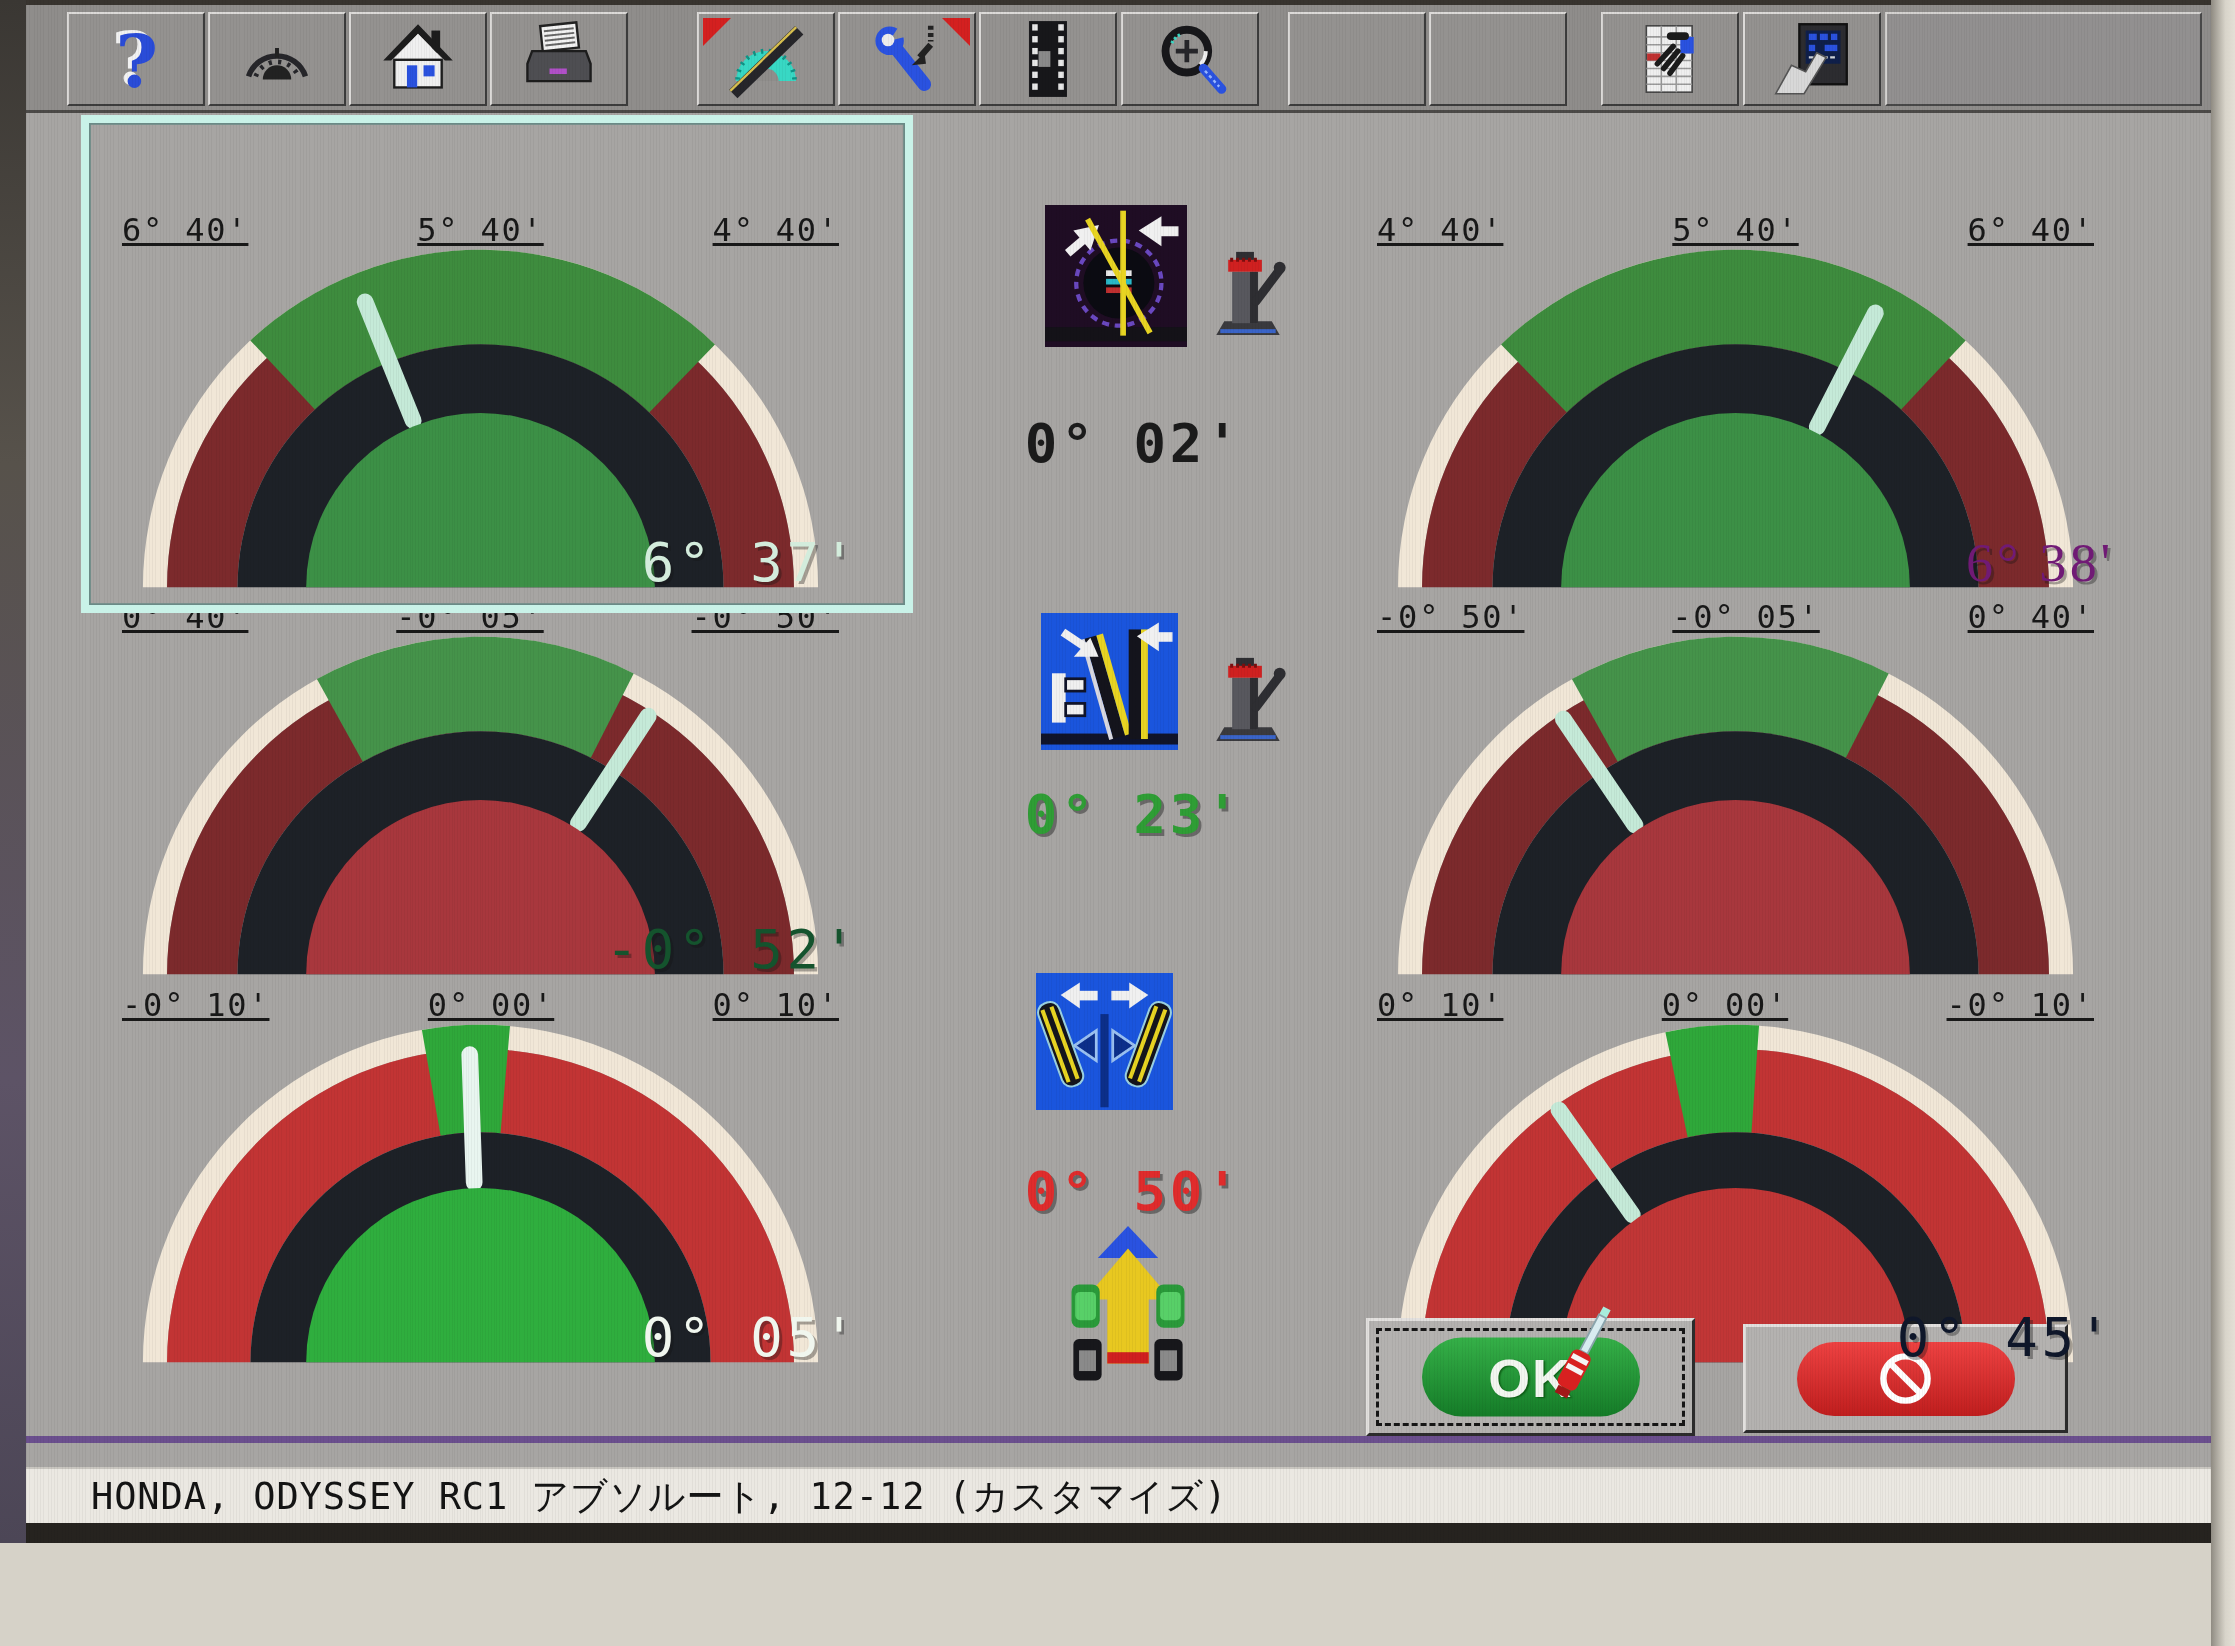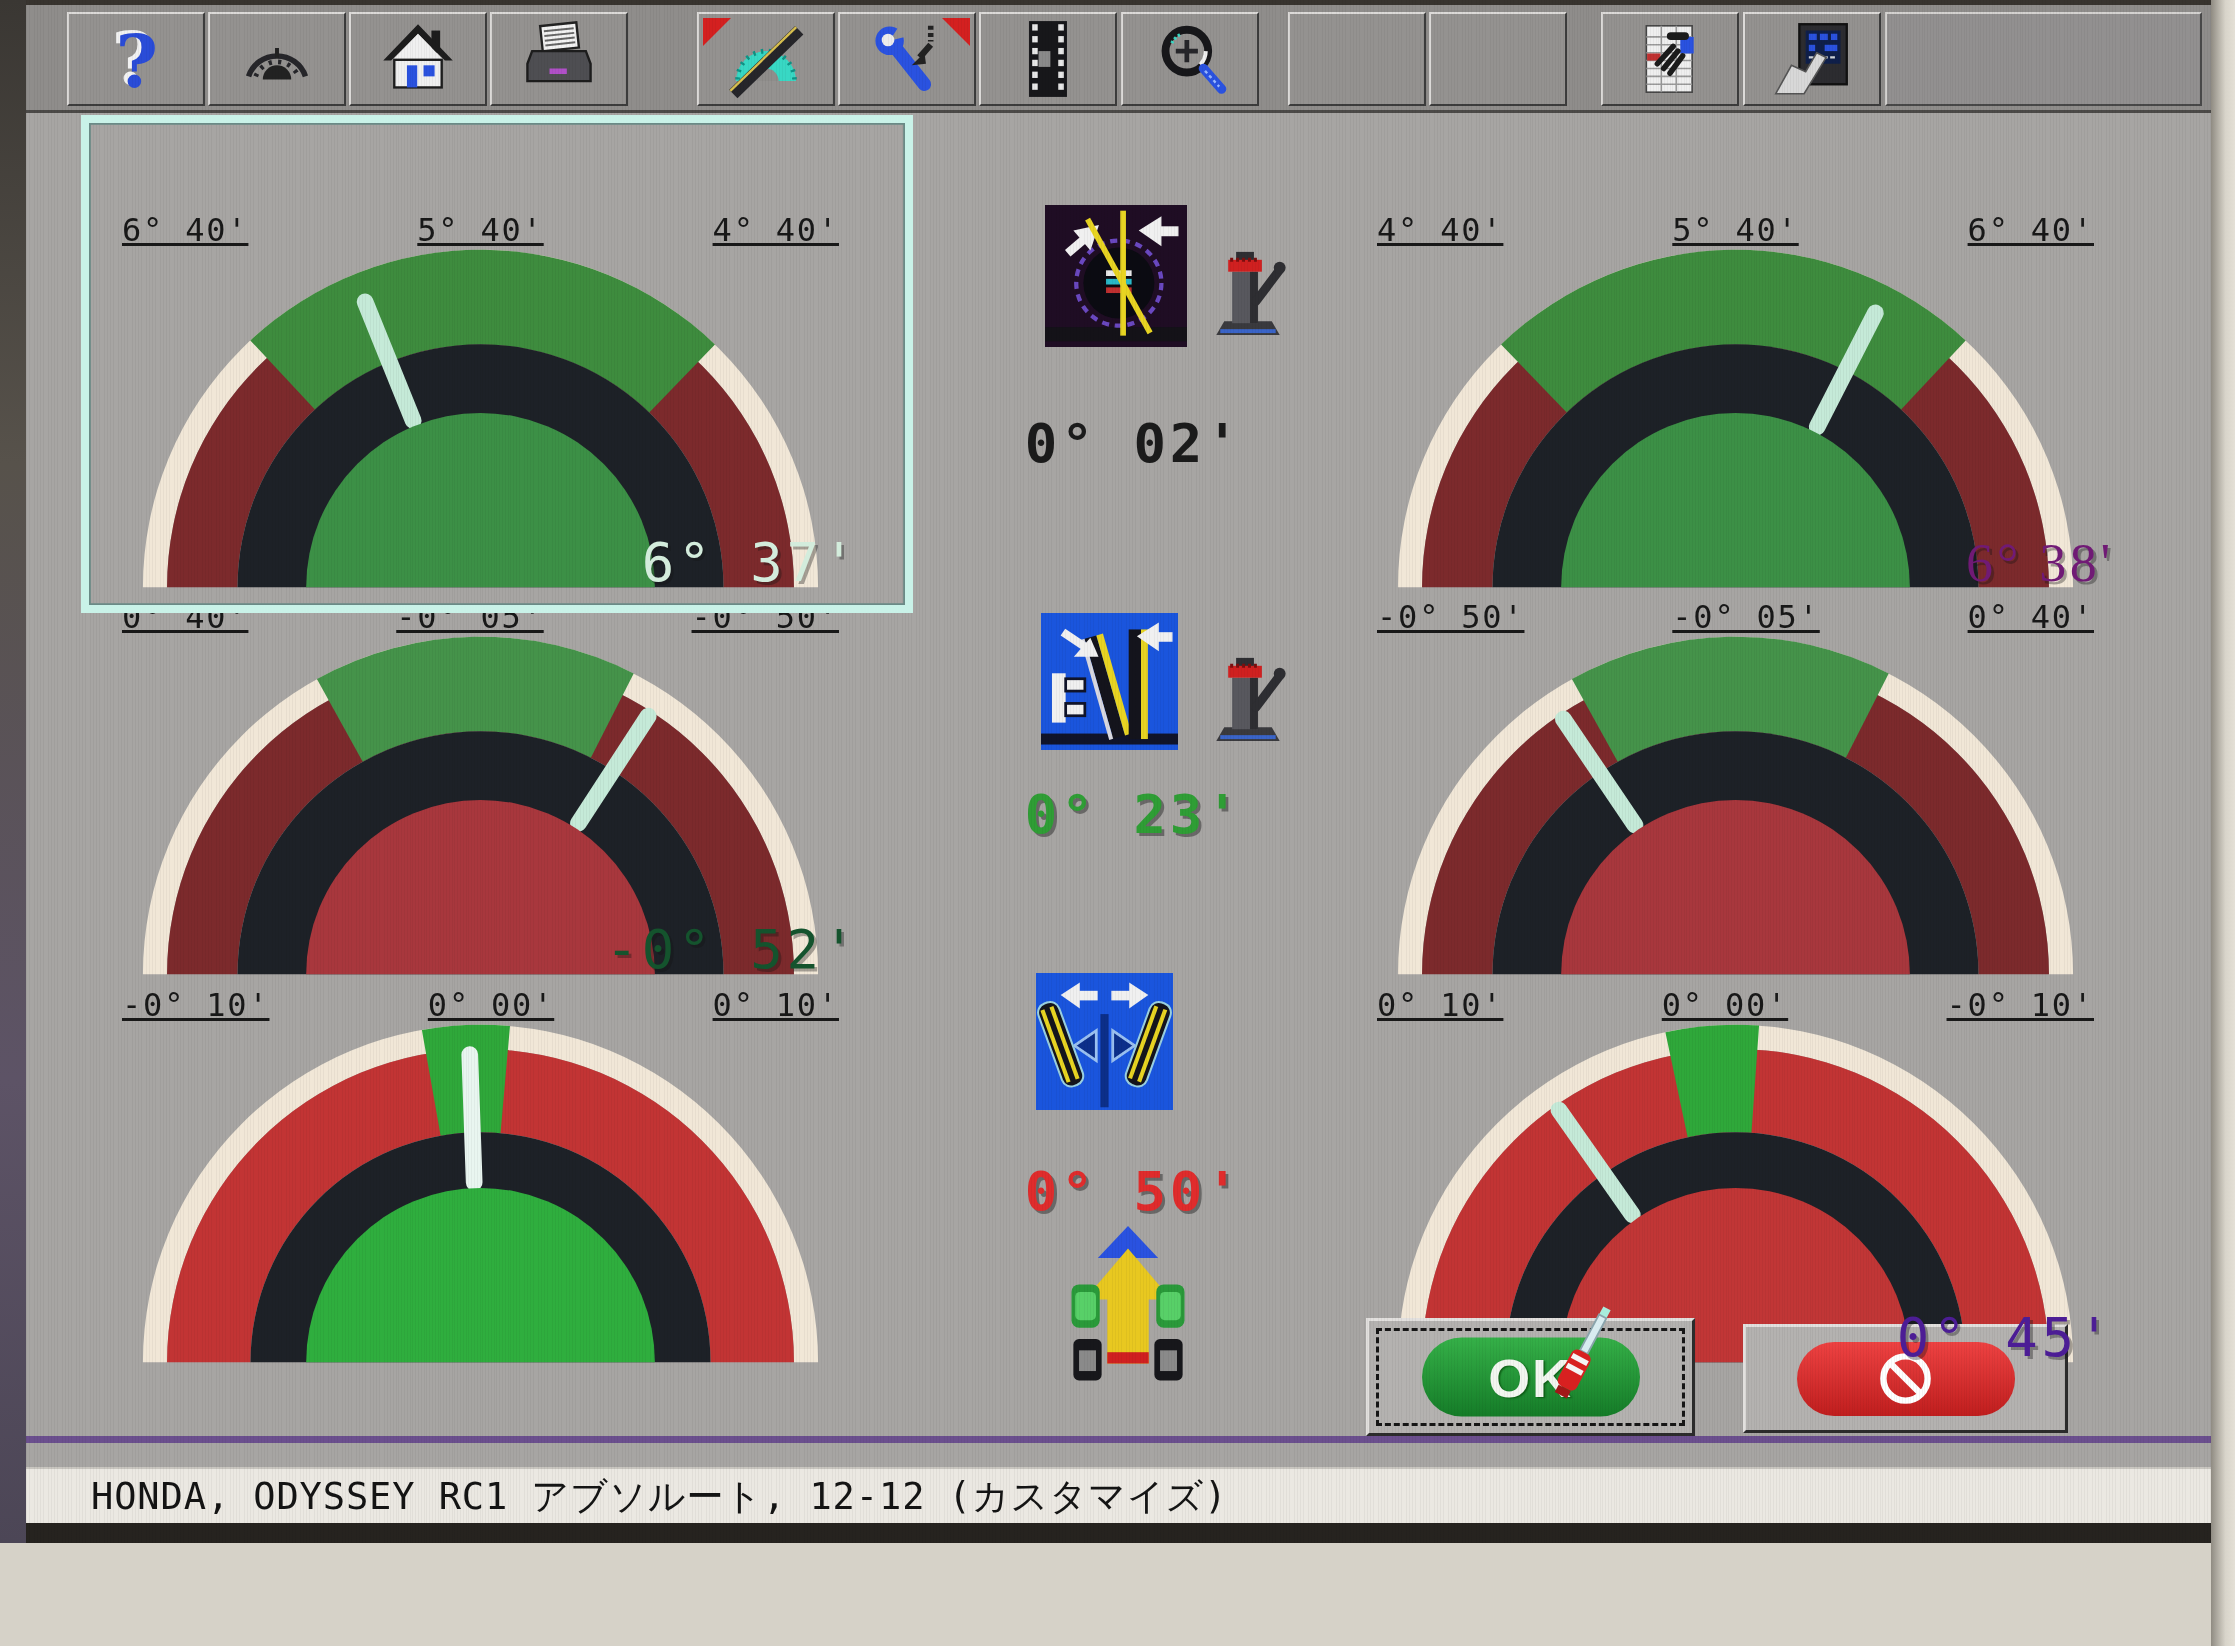--- a/index.html
+++ b/index.html
@@ -316,39 +316,40 @@
         <div class="dial">
             <svg viewBox="0 0 400 186" preserveAspectRatio="xMidYMax meet">
               <path d="M18.0,184.0 A182,182 0 0 1 382.0,184.0 L369.0,184.0 A169,169 0 0 0 31.0,184.0 Z" fill="#f1e7d7"></path>
               <path d="M31.0,184.0 A169,169 0 0 1 369.0,184.0 L324.0,184.0 A124,124 0 0 0 76.0,184.0 Z" fill="#c23434"></path>
               <path d="M168.4,4.8 A182,182 0 0 1 215.9,2.7 L210.8,60.5 A124,124 0 0 0 178.5,61.9 Z" fill="#2fa83a"></path>
               <path d="M76,184 A124,124 0 0 1 324,184 Z" fill="#1d2127"></path>
               <line x1="196.6" y1="87.1" x2="194.2" y2="18.1" stroke="#e9f6f0" stroke-width="9" stroke-linecap="round"></line>
               <path d="M106,184 A94,94 0 0 1 294,184 Z" fill="#2fae3e"></path>
             </svg>
           </div>
+        <div class="gvalue" style="color: rgb(240, 246, 238);">0° 05'</div>
       </div>
 
       <div class="gauge" style="left:1331px;top:873px">
         <div class="glabels">
           <span>0° 10'</span>
           <span>0° 00'</span>
           <span>-0° 10'</span>
         </div>
         <div class="dial">
             <svg viewBox="0 0 400 186" preserveAspectRatio="xMidYMax meet">
               <path d="M18.0,184.0 A182,182 0 0 1 382.0,184.0 L369.0,184.0 A169,169 0 0 0 31.0,184.0 Z" fill="#f1e7d7"></path>
               <path d="M31.0,184.0 A169,169 0 0 1 369.0,184.0 L324.0,184.0 A124,124 0 0 0 76.0,184.0 Z" fill="#c23434"></path>
               <path d="M162.2,6.0 A182,182 0 0 1 212.7,2.4 L208.6,60.3 A124,124 0 0 0 174.2,62.7 Z" fill="#2fa83a"></path>
               <path d="M76,184 A124,124 0 0 1 324,184 Z" fill="#1d2127"></path>
               <line x1="144.4" y1="104.5" x2="104.8" y2="48.0" stroke="#c5ead8" stroke-width="9" stroke-linecap="round"></line>
               <path d="M106,184 A94,94 0 0 1 294,184 Z" fill="#c13636"></path>
             </svg>
           </div>
-        <div class="gvalue" style="color: #4c1d95;">0° 45'</div>
+        <div class="gvalue" style="color: #0f172a;">0° 45'</div>
       </div>
 
       <div class="cicon" style="left:1019px;top:92px;width:142px;height:142px">
         <svg viewBox="0 0 100 100">
           <rect x="0" y="0" width="100" height="100" fill="#1f0d24"></rect>
           <rect x="0" y="86" width="100" height="10" fill="#141218"></rect>
           <circle cx="52" cy="55" r="30" fill="none" stroke="#6a48c0" stroke-width="3" stroke-dasharray="5 4"></circle>
           <circle cx="52" cy="55" r="25" fill="#0b0b12"></circle>
           <rect x="43" y="46" width="18" height="4" fill="#e8e8e8"></rect>
           <rect x="43" y="52" width="18" height="4" fill="#2ab8c8"></rect>

